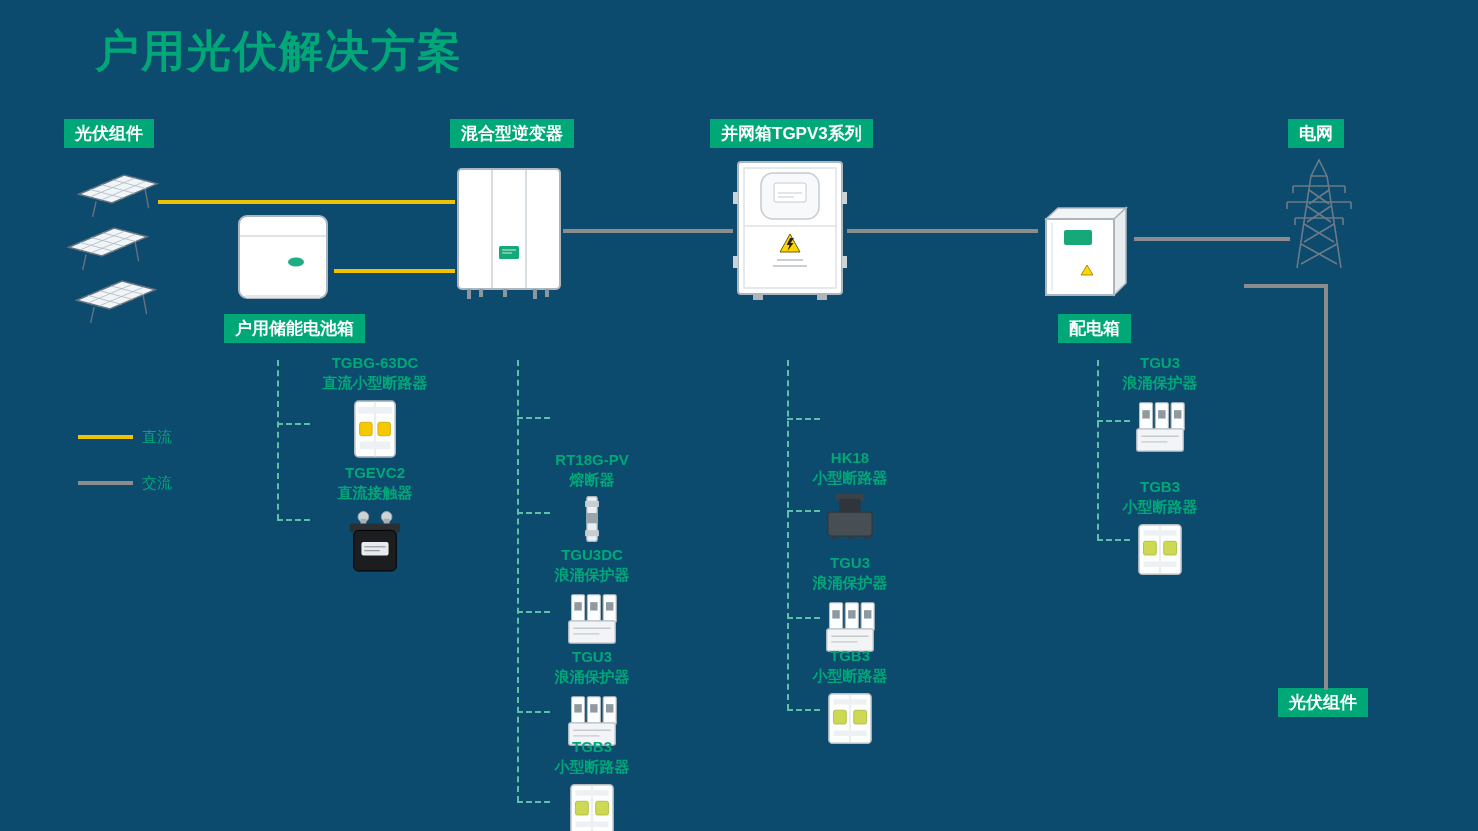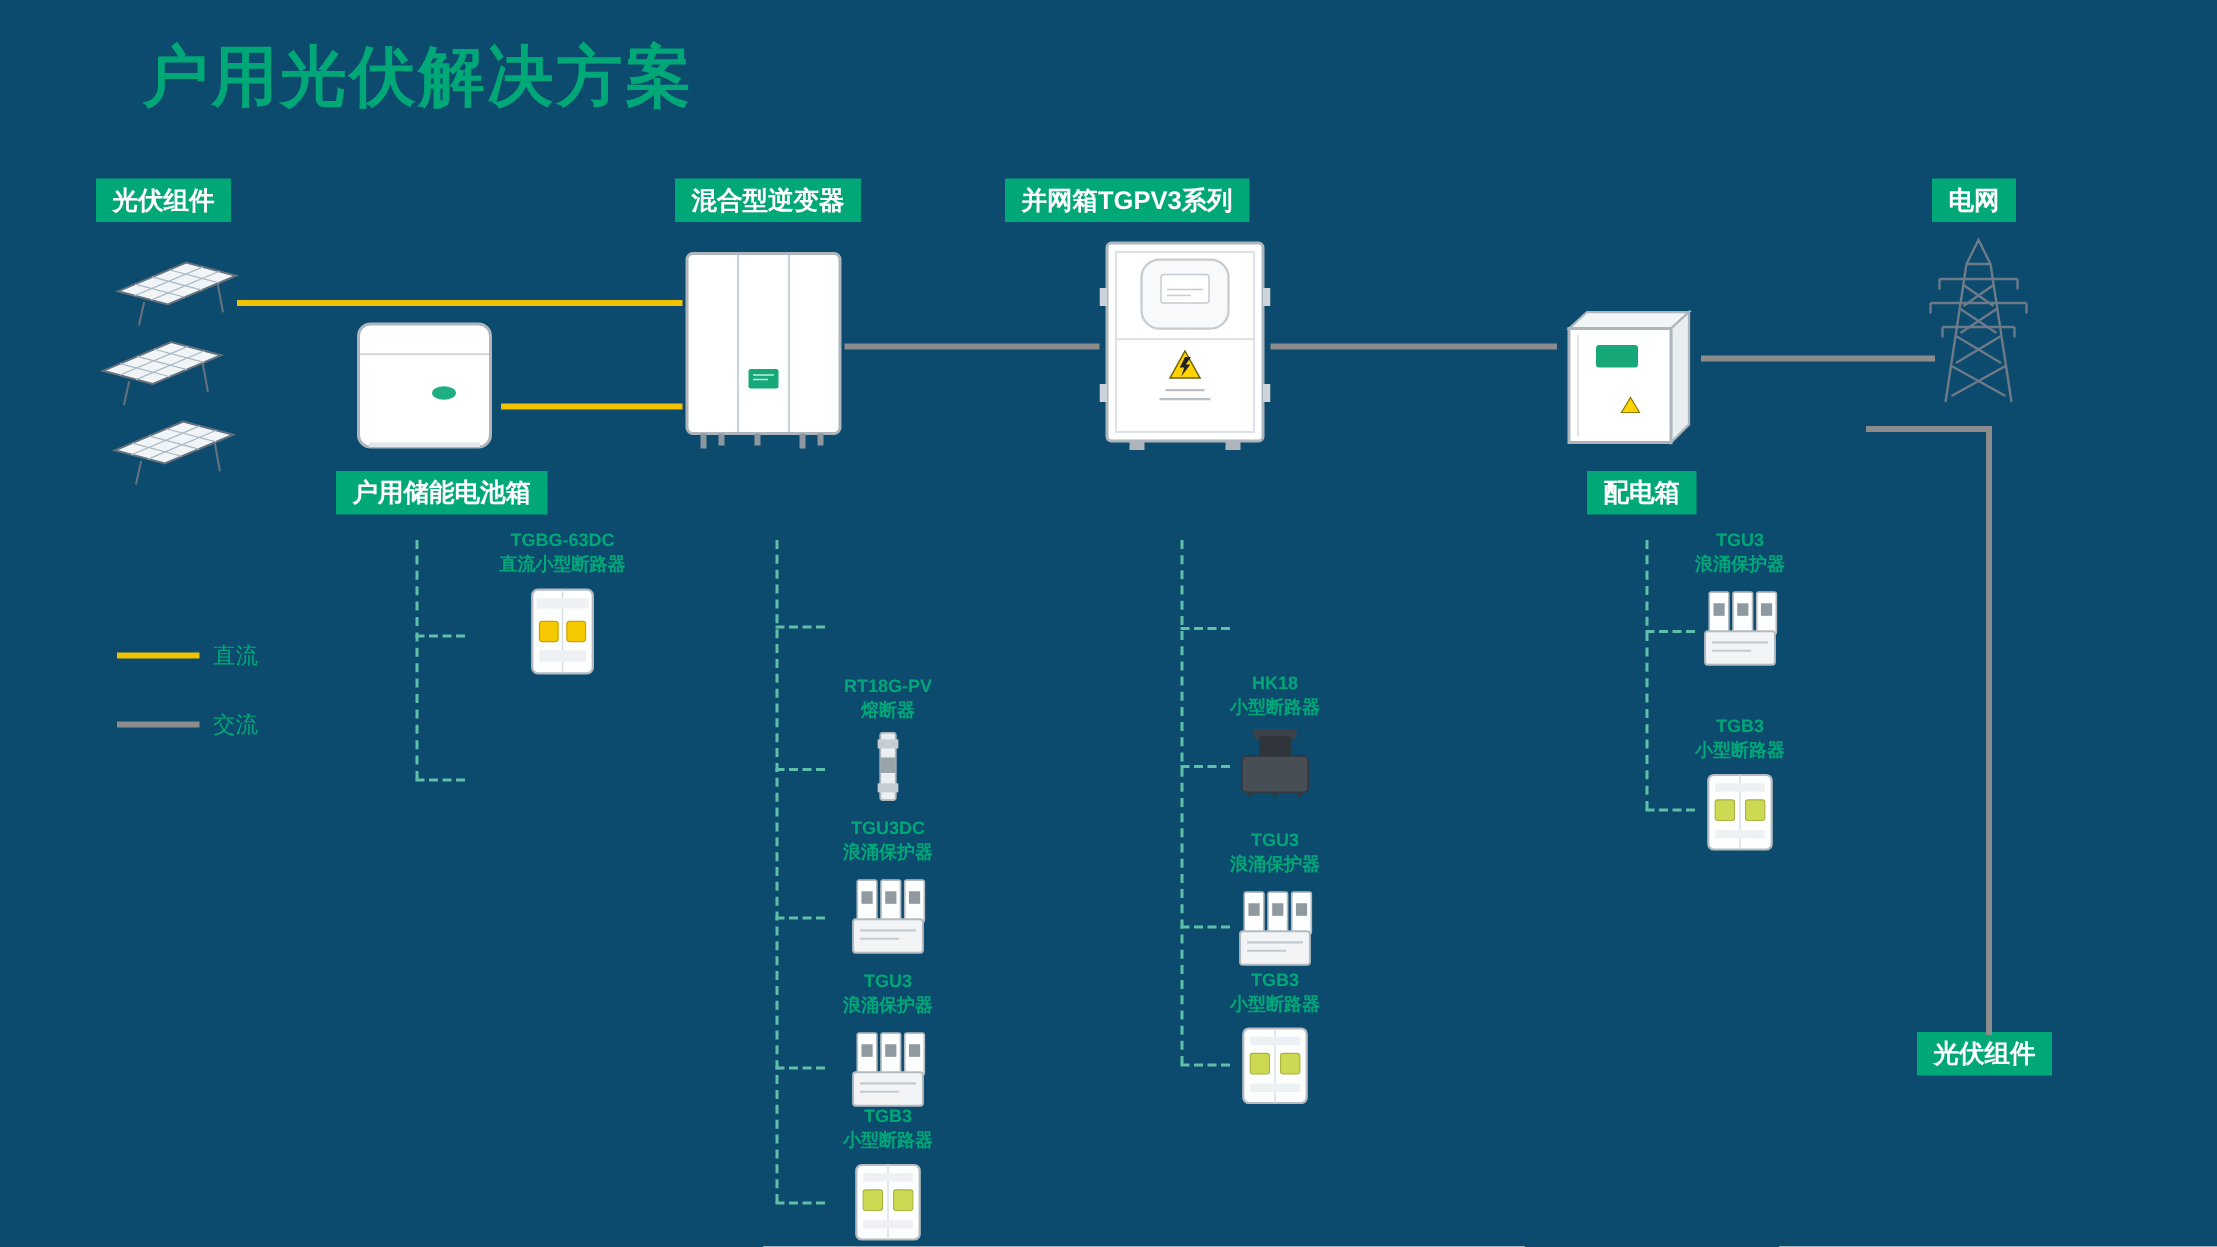--- a/index.html
+++ b/index.html
@@ -14,21 +14,21 @@
   .canvas{position:relative;width:1478px;height:831px;background:#0c4a6e;overflow:hidden}
   .title{position:absolute;left:95px;top:22px;color:var(--green);font-size:44px;font-weight:900;letter-spacing:2px;white-space:nowrap}
   .chip{position:absolute;background:var(--green);color:#fff;font-weight:bold;font-size:17px;line-height:1;padding:6px 11px;white-space:nowrap}
   .line{position:absolute}
   .line-dc{background:var(--dc-yellow)}
   .line-ac{background:var(--ac-gray)}
   .dash-v{position:absolute;width:0;border-left:2px dashed var(--dash-teal)}
   .dash-h{position:absolute;height:0;border-top:2px dashed var(--dash-teal)}
   .device{position:absolute}
   .comp{position:absolute;text-align:center;color:var(--green)}
-  .comp-model,.comp-name{font-weight:bold;font-size:12px;line-height:1.3;white-space:nowrap}
+  .comp-model,.comp-name{font-weight:bold;font-size:15px;line-height:1.3;white-space:nowrap}
   .comp svg{display:block;margin:5px auto 0}
   .legend-label{position:absolute;color:var(--green);font-weight:normal;font-size:15px;white-space:nowrap}
 </style>
 </head>
 <body>
 
 <div class="canvas">
 
   <svg width="0" height="0" style="position:absolute" aria-hidden="true">
     <defs>
@@ -137,21 +137,21 @@
         <rect x="4" y="34" width="50" height="24" rx="2" fill="#f2f4f6" stroke="#b4bcc2" stroke-width="1.4"></rect>
         <path d="M9,42 h40 M9,48 h28" stroke="#c3cad0" stroke-width="1.5" fill="none"></path>
       </symbol>
     </defs>
   </svg>
 
   <div class="title">户用光伏解决方案</div>
 
   <div class="chip" style="left:64px;top:119px">光伏组件</div>
   <div class="chip" style="left:450px;top:119px">混合型逆变器</div>
-  <div class="chip" style="left:670px;top:119px">并网箱TGPV3系列</div>
+  <div class="chip" style="left:710px;top:119px">并网箱TGPV3系列</div>
   <div class="chip" style="left:1288px;top:119px">电网</div>
   <div class="chip" style="left:224px;top:314px">户用储能电池箱</div>
   <div class="chip" style="left:1058px;top:314px">配电箱</div>
   <div class="chip" style="left:1278px;top:688px">光伏组件</div>
 
   <svg class="device" style="left:58px;top:168px" width="122" height="166">
     <use href="#sym-panel" x="10" y="0" width="100" height="56"></use>
     <use href="#sym-panel" x="0" y="53" width="100" height="56"></use>
     <use href="#sym-panel" x="8" y="106" width="100" height="56"></use>
   </svg>
@@ -205,20 +205,27 @@
   <div class="dash-h" style="left:1097px;top:420px;width:33px"></div>
   <div class="dash-h" style="left:1097px;top:539px;width:33px"></div>
 
   <div class="comp" style="left:300px;top:353px;width:150px">
     <div class="comp-model">TGBG-63DC</div>
     <div class="comp-name">直流小型断路器</div>
     <svg width="50" height="64">
         <use href="#sym-mcb-yellow" width="50" height="64"></use>
       </svg>
   </div>
+  <div class="comp" style="left:300px;top:463px;width:150px">
+    <div class="comp-model">TGEVC2</div>
+    <div class="comp-name">直流接触器</div>
+    <svg width="62" height="68">
+        <use href="#sym-contactor" width="62" height="68"></use>
+      </svg>
+  </div>
 
   <div class="comp" style="left:522px;top:450px;width:140px">
     <div class="comp-model">RT18G-PV</div>
     <div class="comp-name">熔断器</div>
     <svg width="26" height="50">
         <use href="#sym-fuse" width="26" height="50"></use>
       </svg>
   </div>
   <div class="comp" style="left:522px;top:545px;width:140px">
     <div class="comp-model">TGU3DC</div>

